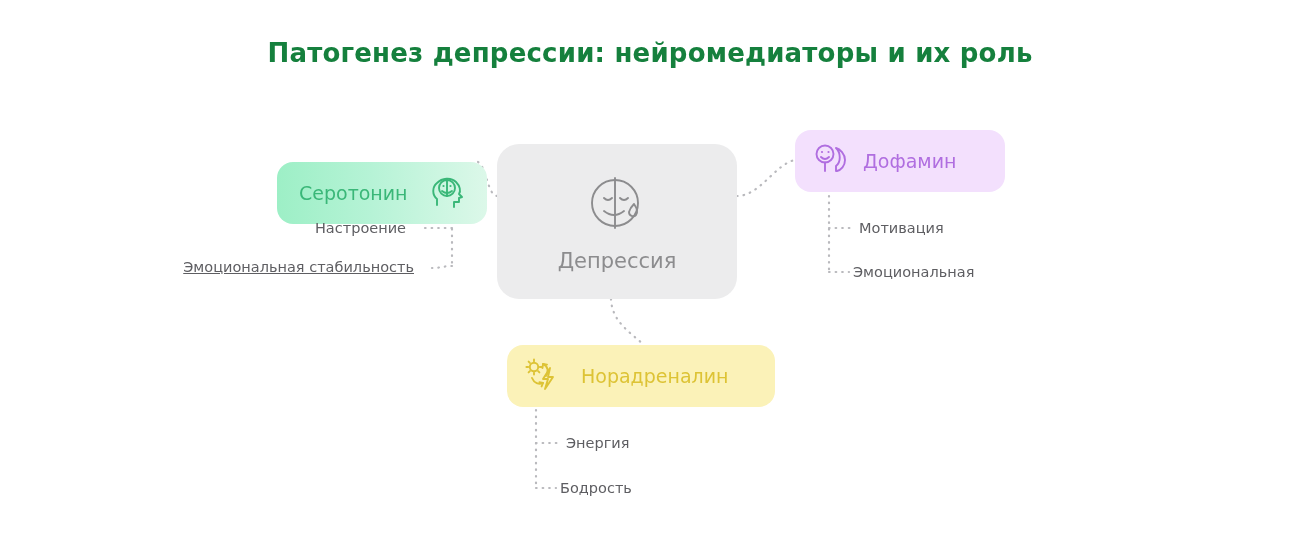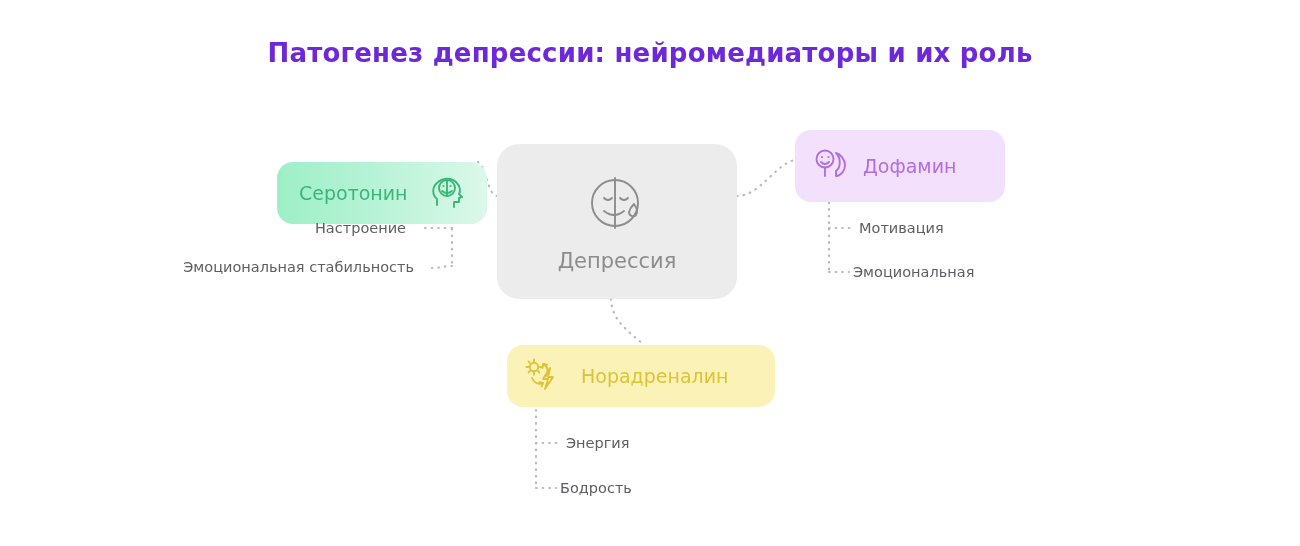--- a/index.html
+++ b/index.html
@@ -26,21 +26,21 @@
   
   .title {
     position: absolute;
     left: 0;
     top: 38px;
     width: 1300px;
     text-align: center;
     font-size: 26px;
     font-weight: bold;
     letter-spacing: 0.2px;
-    color: #6d28d9;
+    color: #15803d;
     font-family: "DejaVu Sans", "Liberation Sans", sans-serif;
   }
 
   
   #links {
     position: absolute;
     left: 0;
     top: 0;
     width: 1300px;
     height: 546px;
@@ -97,21 +97,21 @@
     justify-content: space-between;
     margin-top: 32px;
   }
   #node-serotonin .node-label { color: #3ab778; }
 
   
   #node-dopamine {
     left: 795px;
     top: 130px;
     width: 210px;
-    height: 72px;
+    height: 62px;
     background: #f3e0fd;
     padding: 0 18px 0 16px;
     gap: 12px;
   }
   #node-dopamine .node-label { color: #b06ee0; }
 
   
   #node-noradrenalin {
     left: 507px;
     top: 345px;
@@ -233,21 +233,21 @@
           <path d="M11,22 C13,27 18,29 22,27"></path>
           <path d="M22,27 L18.4,26.2 M22,27 L20.6,30.4"></path>
           <path d="M29,12 L22,23 L27,23 L24,33 L32,21 L27,21 z"></path>
         </g>
       </svg>
     </span>
     <span class="node-label">Норадреналин</span>
   </div>
 
   <div class="sub right-align" style="right:894px; top:220px;">Настроение</div>
-  <div class="sub right-align" style="right:886px; top:259px;">Эмоциональная стабильность</div>
+  <div class="sub right-align" style="right:886px; top:259px;text-decoration:underline;">Эмоциональная стабильность</div>
 
   <div class="sub" style="left:859px; top:220px;">Мотивация</div>
   <div class="sub" style="left:853px; top:264px;">Эмоциональная</div>
 
   <div class="sub" style="left:566px; top:435px;">Энергия</div>
   <div class="sub" style="left:560px; top:480px;">Бодрость</div>
 
 </div>
 
 </body></html>

